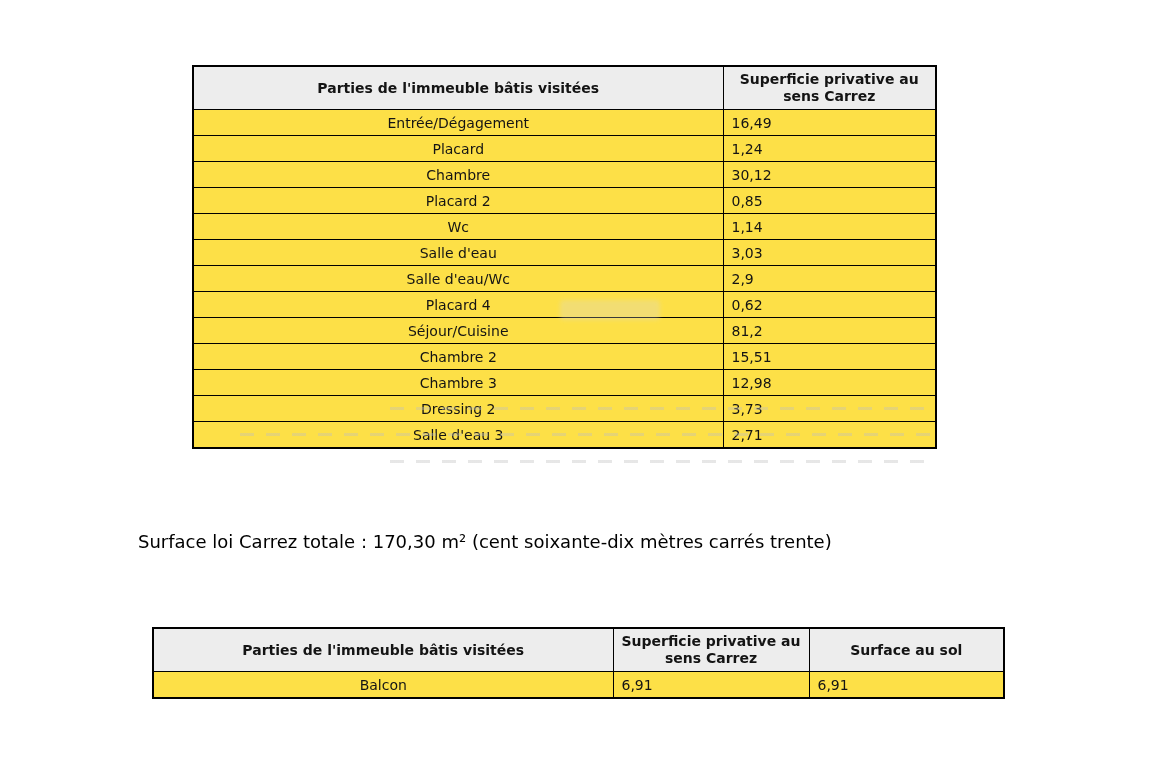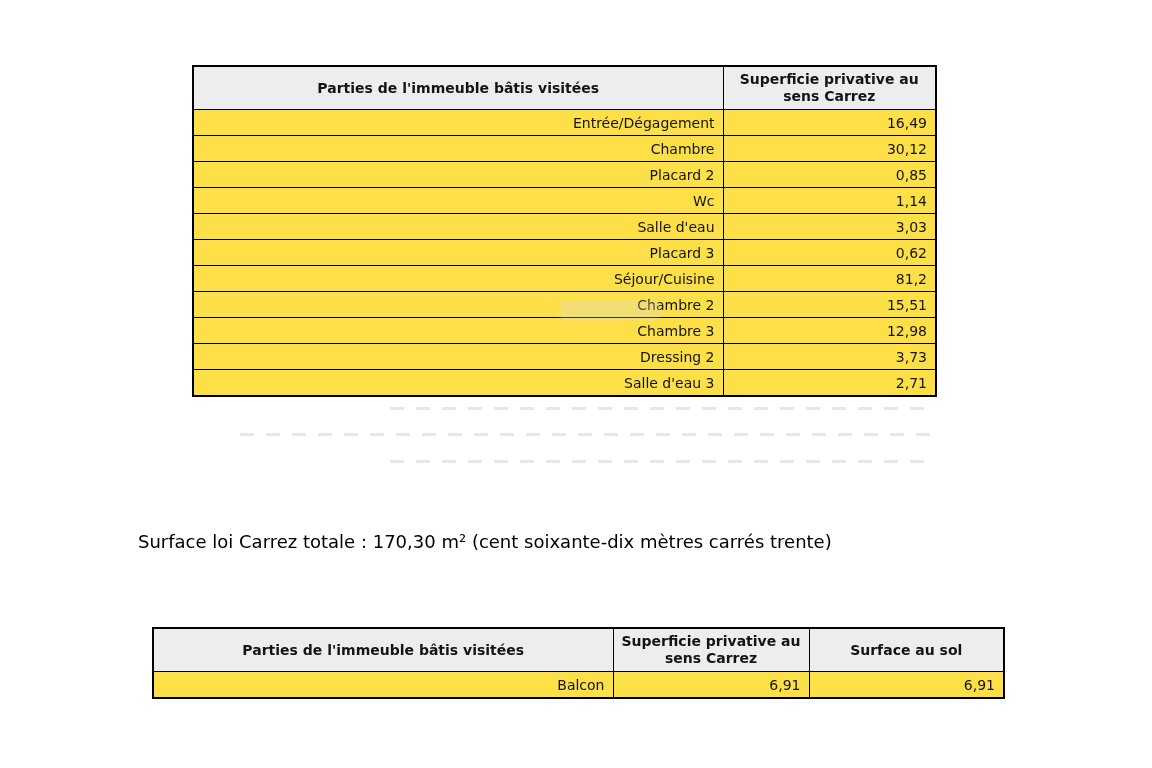--- a/index.html
+++ b/index.html
@@ -11,22 +11,22 @@
   table.tbl{
     position:absolute;border-collapse:collapse;table-layout:fixed;
     background:#fde047;border:2px solid #000000;
   }
   .tbl th,.tbl td{border:1px solid #000000;vertical-align:middle;}
   .tbl th{
     background:#ededed;font-weight:bold;font-size:14px;line-height:17px;
     text-align:center;padding:3px 6px;height:36px;
   }
   .tbl td{font-size:14px;line-height:18px;padding:3px 8px;height:19px;}
-  .tbl td.lbl{text-align:right;}
-  .tbl td.val{text-align:right;}
+  .tbl td.lbl{text-align:center;}
+  .tbl td.val{text-align:left;}
   #table1{left:192px;top:65px;width:743px;}
   #table2{left:152px;top:627px;width:851px;}
   .total-line{
     position:absolute;left:138px;top:531px;width:1014px;
     font-size:18px;font-weight:normal;white-space:nowrap;color:#000000;
   }
   
   .artifact{position:absolute;pointer-events:none;}
   .dash{
     height:3px;opacity:.38;
@@ -51,37 +51,45 @@
         <th>Parties de l'immeuble bâtis visitées</th>
         <th>Superficie privative au sens Carrez</th>
       </tr>
     </thead>
     <tbody id="t1-body">
         <tr>
           <td class="lbl">Entrée/Dégagement</td>
           <td class="val">16,49</td>
         </tr>
         <tr>
+          <td class="lbl">Placard</td>
+          <td class="val">1,24</td>
+        </tr>
+        <tr>
           <td class="lbl">Chambre</td>
           <td class="val">30,12</td>
         </tr>
         <tr>
           <td class="lbl">Placard 2</td>
           <td class="val">0,85</td>
         </tr>
         <tr>
           <td class="lbl">Wc</td>
           <td class="val">1,14</td>
         </tr>
         <tr>
           <td class="lbl">Salle d'eau</td>
           <td class="val">3,03</td>
         </tr>
         <tr>
-          <td class="lbl">Placard 3</td>
+          <td class="lbl">Salle d'eau/Wc</td>
+          <td class="val">2,9</td>
+        </tr>
+        <tr>
+          <td class="lbl">Placard 4</td>
           <td class="val">0,62</td>
         </tr>
         <tr>
           <td class="lbl">Séjour/Cuisine</td>
           <td class="val">81,2</td>
         </tr>
         <tr>
           <td class="lbl">Chambre 2</td>
           <td class="val">15,51</td>
         </tr>

